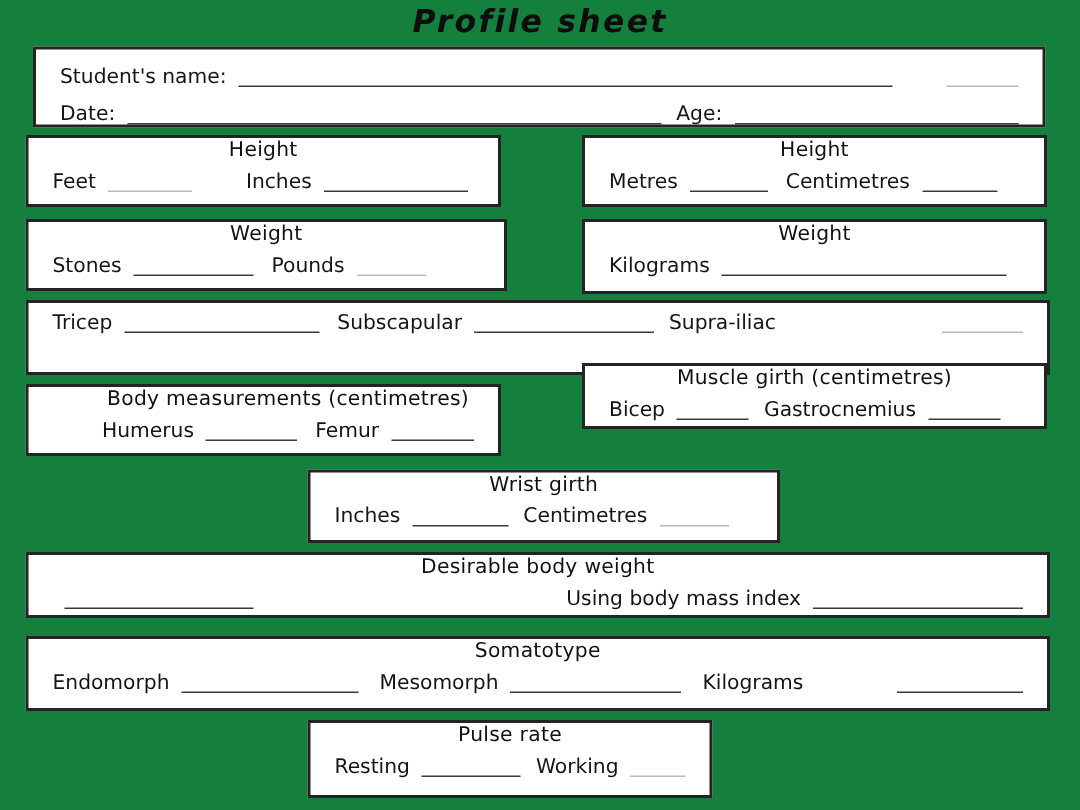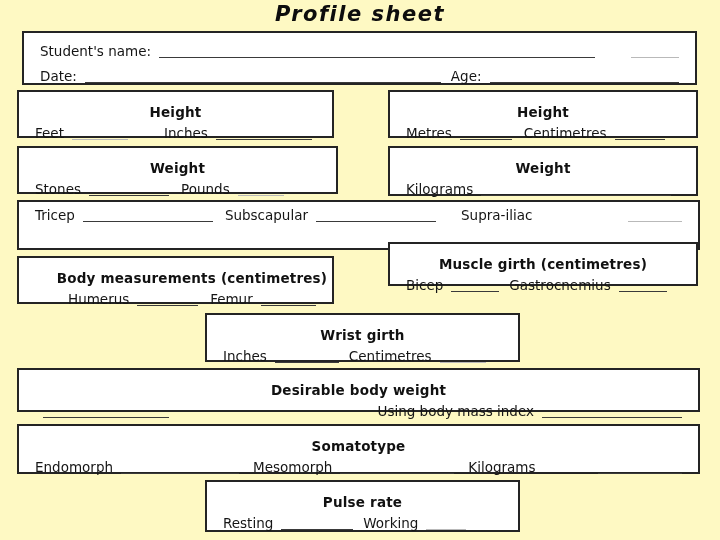--- a/index.html
+++ b/index.html
@@ -4,38 +4,38 @@
 <style>
   * { margin:0; padding:0; box-sizing:border-box; }
   html,body { width:720px; height:540px; }
   body {
     background:#ffffff;
     font-family:"DejaVu Sans", sans-serif;
     color:#151515;
     position:relative;
     overflow:hidden;
   }
-  .page { position:absolute; inset:0; background:#fef9c3; }
+  .page { position:absolute; inset:0; background:#15803d; }
   .title {
     position:absolute; top:2px; left:0; width:100%;
     text-align:center;
     font-size:21px; font-weight:bold; font-style:italic;
     letter-spacing:1.5px;
     color:#0d0d0d;
   }
   .box {
     position:absolute;
     border:2px solid #242424;
     background:#ffffff;
   }
   .btitle {
     text-align:center;
-    font-weight:bold;
+    font-weight:normal;
     font-size:13.5px;
-    margin-top:12px;
+    margin-top:0;
     letter-spacing:0.2px;
     color:#111111;
   }
   .frow {
     display:flex;
     align-items:center;
     padding:0 16px;
     font-size:13.5px;
     margin-top:5px;
     white-space:nowrap;
@@ -112,21 +112,21 @@
       <span class="blank" style="width:190px;"></span>
     </div>
   </section>
 
   <section class="box" style="left:17px; top:200px; width:683px; height:50px;">
     <div class="frow">
       <span class="lbl">Tricep</span>
       <span class="blank" style="width:130px;"></span>
       <span class="lbl" style="margin-left:12px;">Subscapular</span>
       <span class="blank" style="width:120px;"></span>
-      <span class="lbl" style="margin-left:25px;">Supra-iliac</span>
+      <span class="lbl" style="margin-left:10px;">Supra-iliac</span>
       <span class="spacer"></span>
       <span class="blank faint" style="width:54px;"></span>
     </div>
   </section>
 
   <section class="box" style="left:17px; top:256px; width:317px; height:48px;padding-left:33px;">
     <div class="btitle">Body measurements (centimetres)</div>
     <div class="frow">
       <span class="lbl">Humerus</span>
       <span class="blank" style="width:66px;"></span>
@@ -171,21 +171,21 @@
       <span class="lbl">Endomorph</span>
       <span class="blank" style="width:118px;"></span>
       <span class="lbl" style="margin-left:14px;">Mesomorph</span>
       <span class="blank" style="width:114px;"></span>
       <span class="lbl" style="margin-left:14px;">Kilograms</span>
       <span class="spacer"></span>
       <span class="blank" style="width:84px;"></span>
     </div>
   </section>
 
-  <section class="box" style="left:205px; top:480px; width:315px; height:52px;">
+  <section class="box" style="left:205px; top:480px; width:270px; height:52px;">
     <div class="btitle">Pulse rate</div>
     <div class="frow">
       <span class="lbl">Resting</span>
       <span class="blank" style="width:72px;"></span>
       <span class="lbl" style="margin-left:10px;">Working</span>
       <span class="blank faint" style="width:40px;"></span>
     </div>
   </section>
 
 </div>

